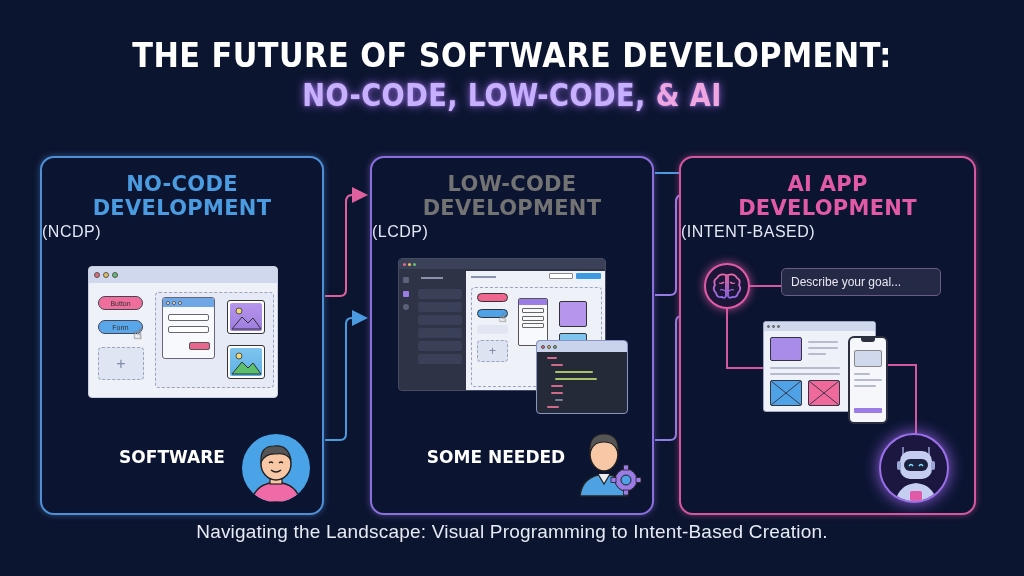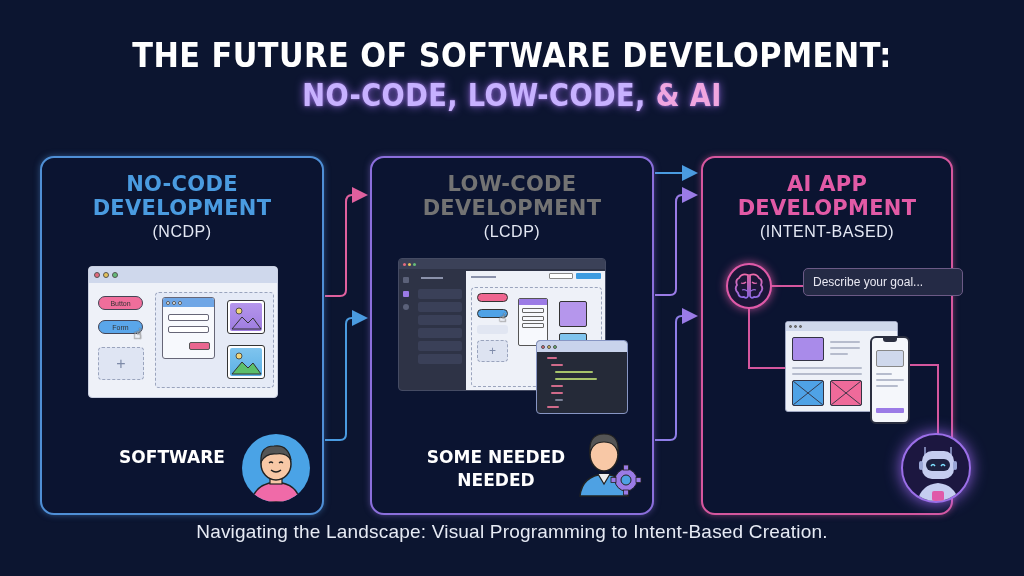--- a/index.html
+++ b/index.html
@@ -26,31 +26,31 @@
   .title-2 .amp { color: #f0a6e0; }
 
   .panel {
     position: absolute; top: 136px; height: 359px;
     border-radius: 14px; border: 2px solid;
     background: #0b1431;
     margin-top: 20px;
   }
   .panel.nc { left: 40px; width: 284px; border-color: #4f8fd6; box-shadow: 0 0 6px rgba(79,143,214,0.5); }
   .panel.lc { left: 370px; width: 284px; border-color: #8b6fdc; box-shadow: 0 0 6px rgba(139,111,220,0.5); }
-  .panel.ai { left: 701px; width: 252px; border-color: #d5579e; box-shadow: 0 0 6px rgba(213,87,158,0.5); text-decoration: underline; }
+  .panel.ai { left: 679px; width: 297px; border-color: #d5579e; box-shadow: 0 0 6px rgba(213,87,158,0.5); text-decoration: underline; }
 
   .p-head {
     position: absolute; left: 0; width: 100%; text-align: center;
     font-family: "DejaVu Sans", sans-serif; font-weight: 700;
     font-size: 21px; line-height: 24px; letter-spacing: 0.3px;
   }
   .p-head1 { top: 14px; }
   .p-head2 { top: 38px; }
   .p-sub {
-    position: absolute; left: 0; width: 100%; text-align: center; top: 65px;
+    position: absolute; left: 0; width: 100%; text-align: left; top: 65px;
     font-size: 16px; color: #e4e8f4; letter-spacing: 0.5px;
   }
   .nc .p-head { color: #4a9be0; }
   .lc .p-head { color: #737373; }
   .ai .p-head { color: #e25aa6; }
 
   .p-foot {
     position: absolute; text-align: center; font-family: "DejaVu Sans", sans-serif;
     font-weight: 700; font-size: 17px; line-height: 23px; color: #fff;
   }
@@ -278,21 +278,20 @@
     <div class="code-line" style="left:18px;top:30px;width:38px;background:#a6c36a;"></div>
     <div class="code-line" style="left:18px;top:37px;width:42px;background:#a6c36a;"></div>
     <div class="code-line" style="left:14px;top:44px;width:12px;background:#d06a8a;"></div>
     <div class="code-line" style="left:14px;top:51px;width:12px;background:#d06a8a;"></div>
     <div class="code-line" style="left:18px;top:58px;width:8px;background:#7a7f95;"></div>
     <div class="code-line" style="left:10px;top:65px;width:12px;background:#d06a8a;"></div>
   </div>
 
   <div class="p-foot" style="left:44px;top:288px;width:160px;">
     <div>SOME NEEDED</div>
-    <div>NEEDED</div>
   </div>
   <div style="position:absolute;left:204px;top:268px;width:68px;height:72px;">
     <svg width="68" height="72" viewBox="0 0 68 72">
       <path d="M4,70 Q6,50 28,48 Q50,50 52,70 z" fill="#4ea1e3" stroke="#222" stroke-width="1.5"></path>
       <path d="M22,48 L28,58 L34,48" fill="#eee" stroke="#222" stroke-width="1.2"></path>
       <ellipse cx="28" cy="28" rx="14" ry="17" fill="#f8c8a6" stroke="#222" stroke-width="1.5"></ellipse>
       <path d="M14,28 Q12,8 28,8 Q44,8 42,28 Q40,16 28,16 Q16,16 14,28 z" fill="#555" stroke="#222" stroke-width="1.2"></path>
       <g transform="translate(50,54)">
         <circle r="11" fill="#9b7be6" stroke="#222" stroke-width="1"></circle>
         <circle r="5" fill="#4ea1e3" stroke="#222" stroke-width="1"></circle>

